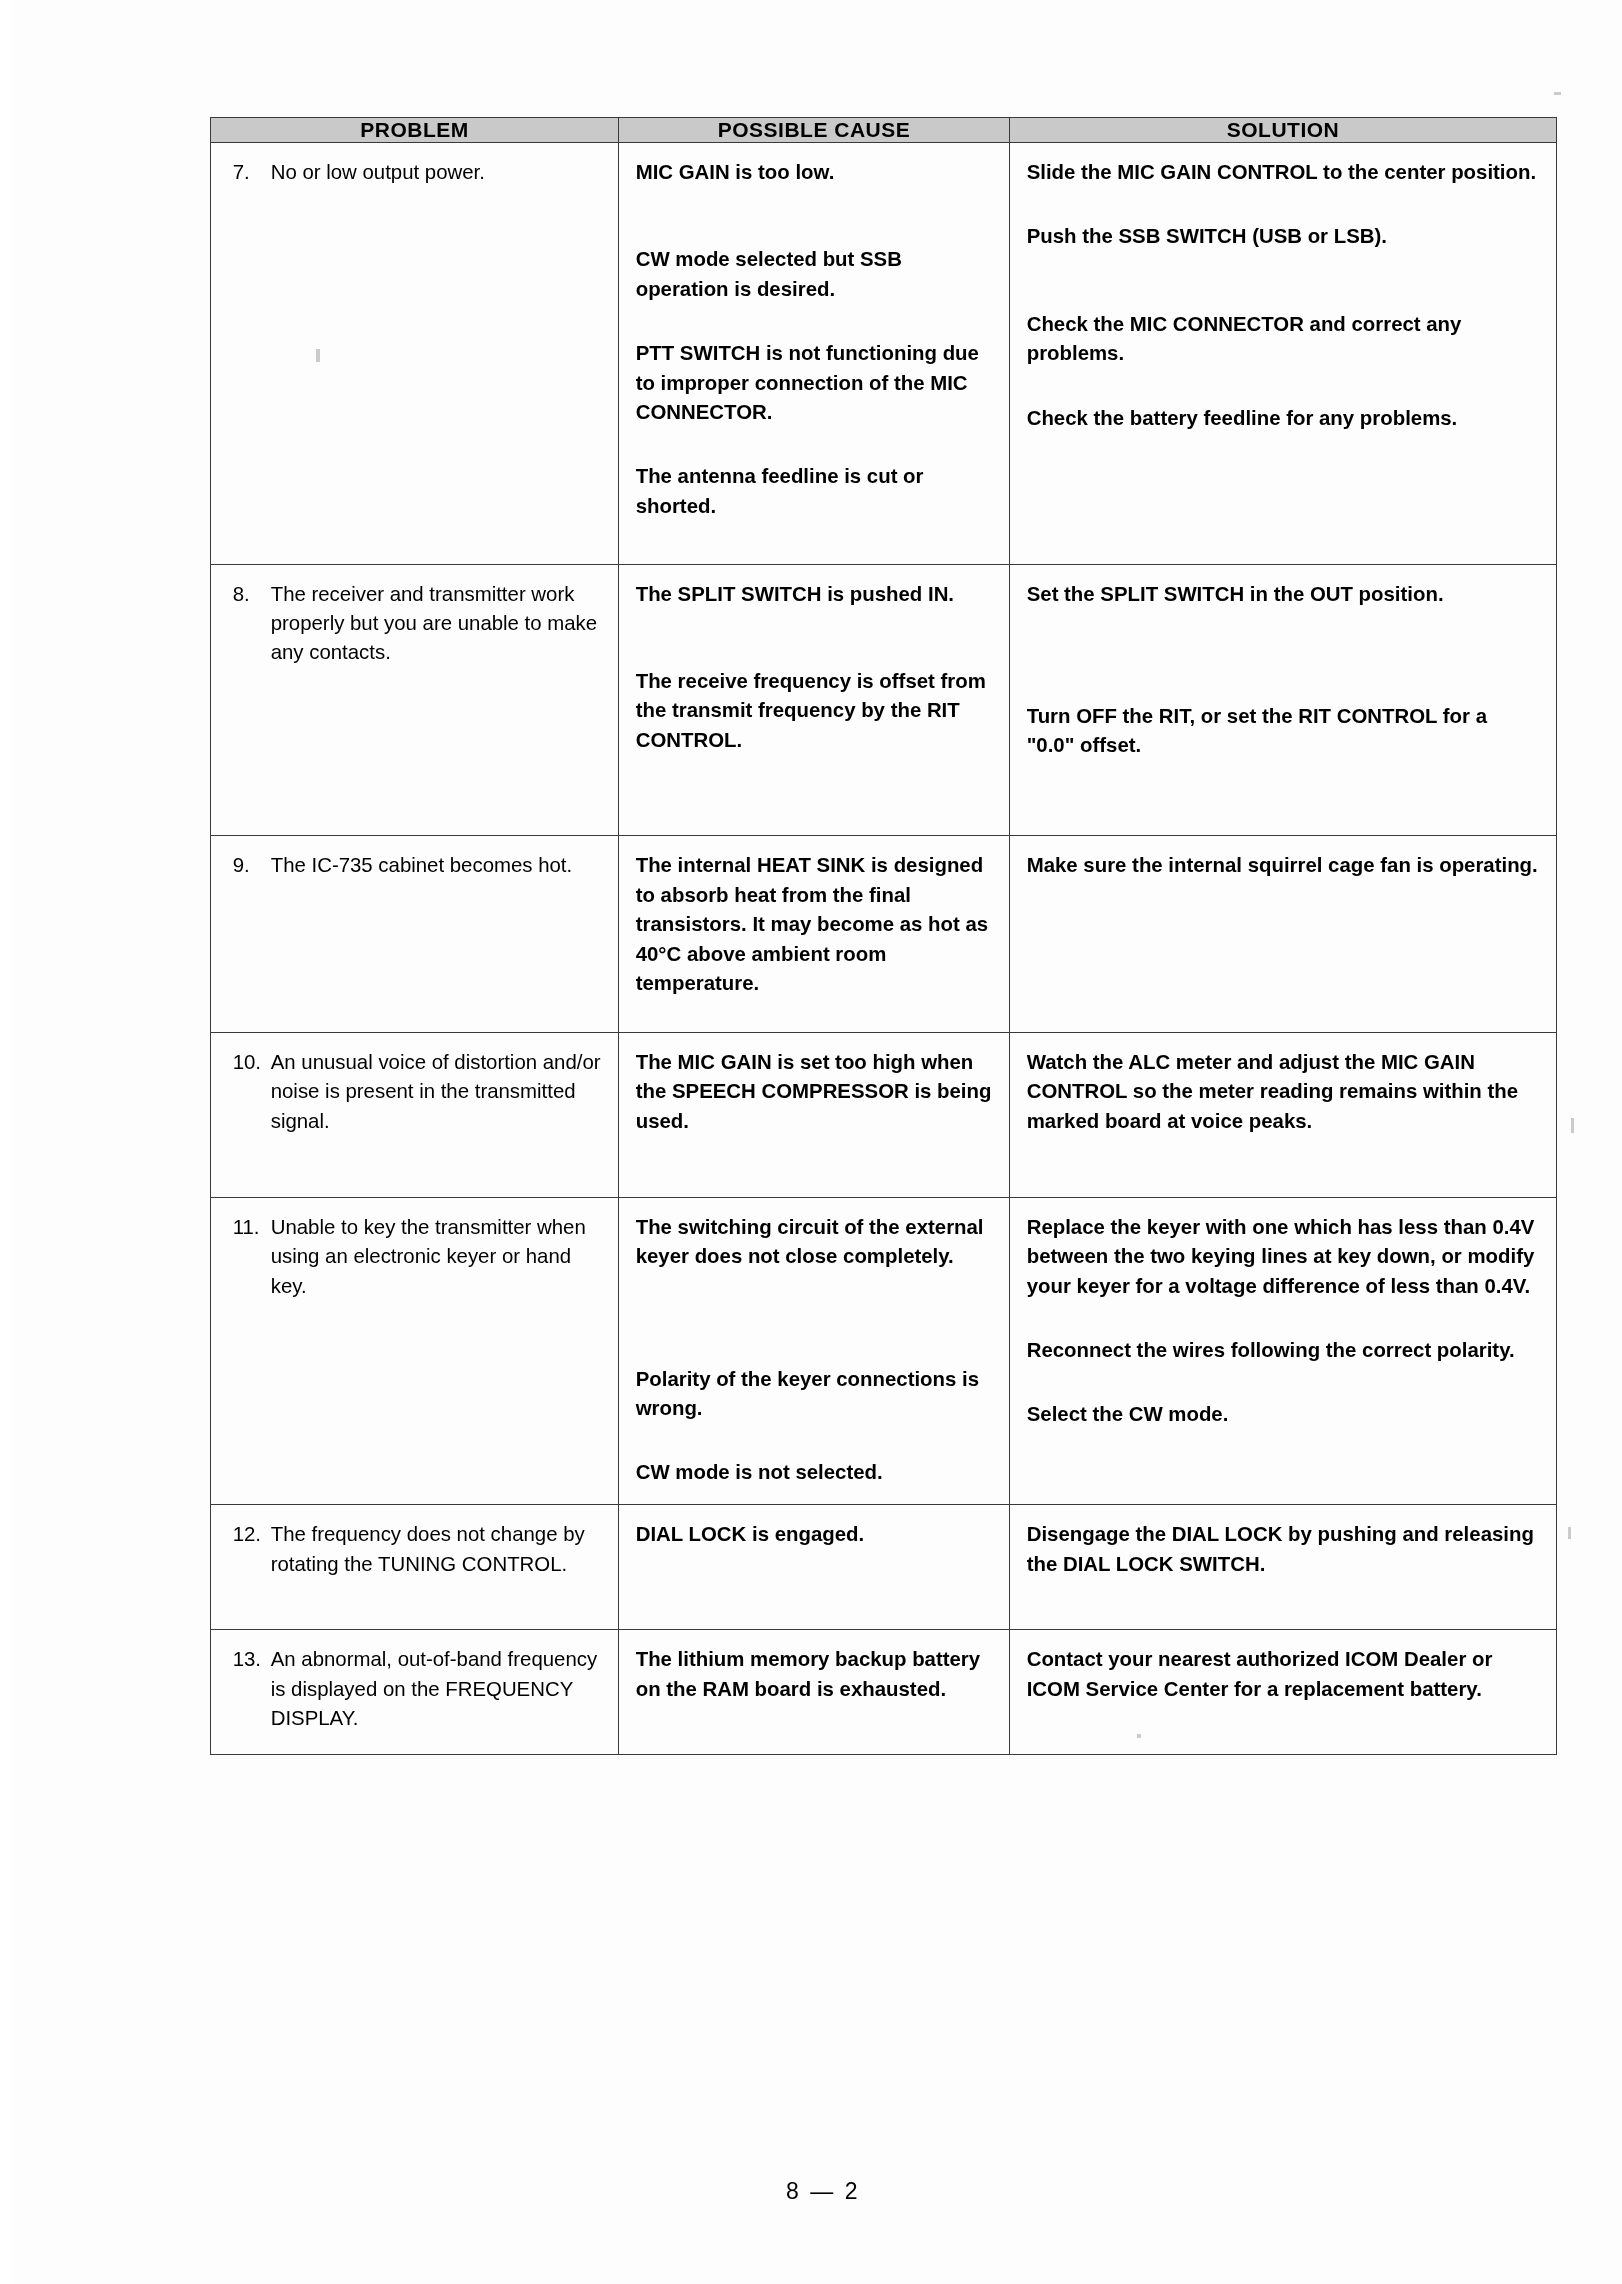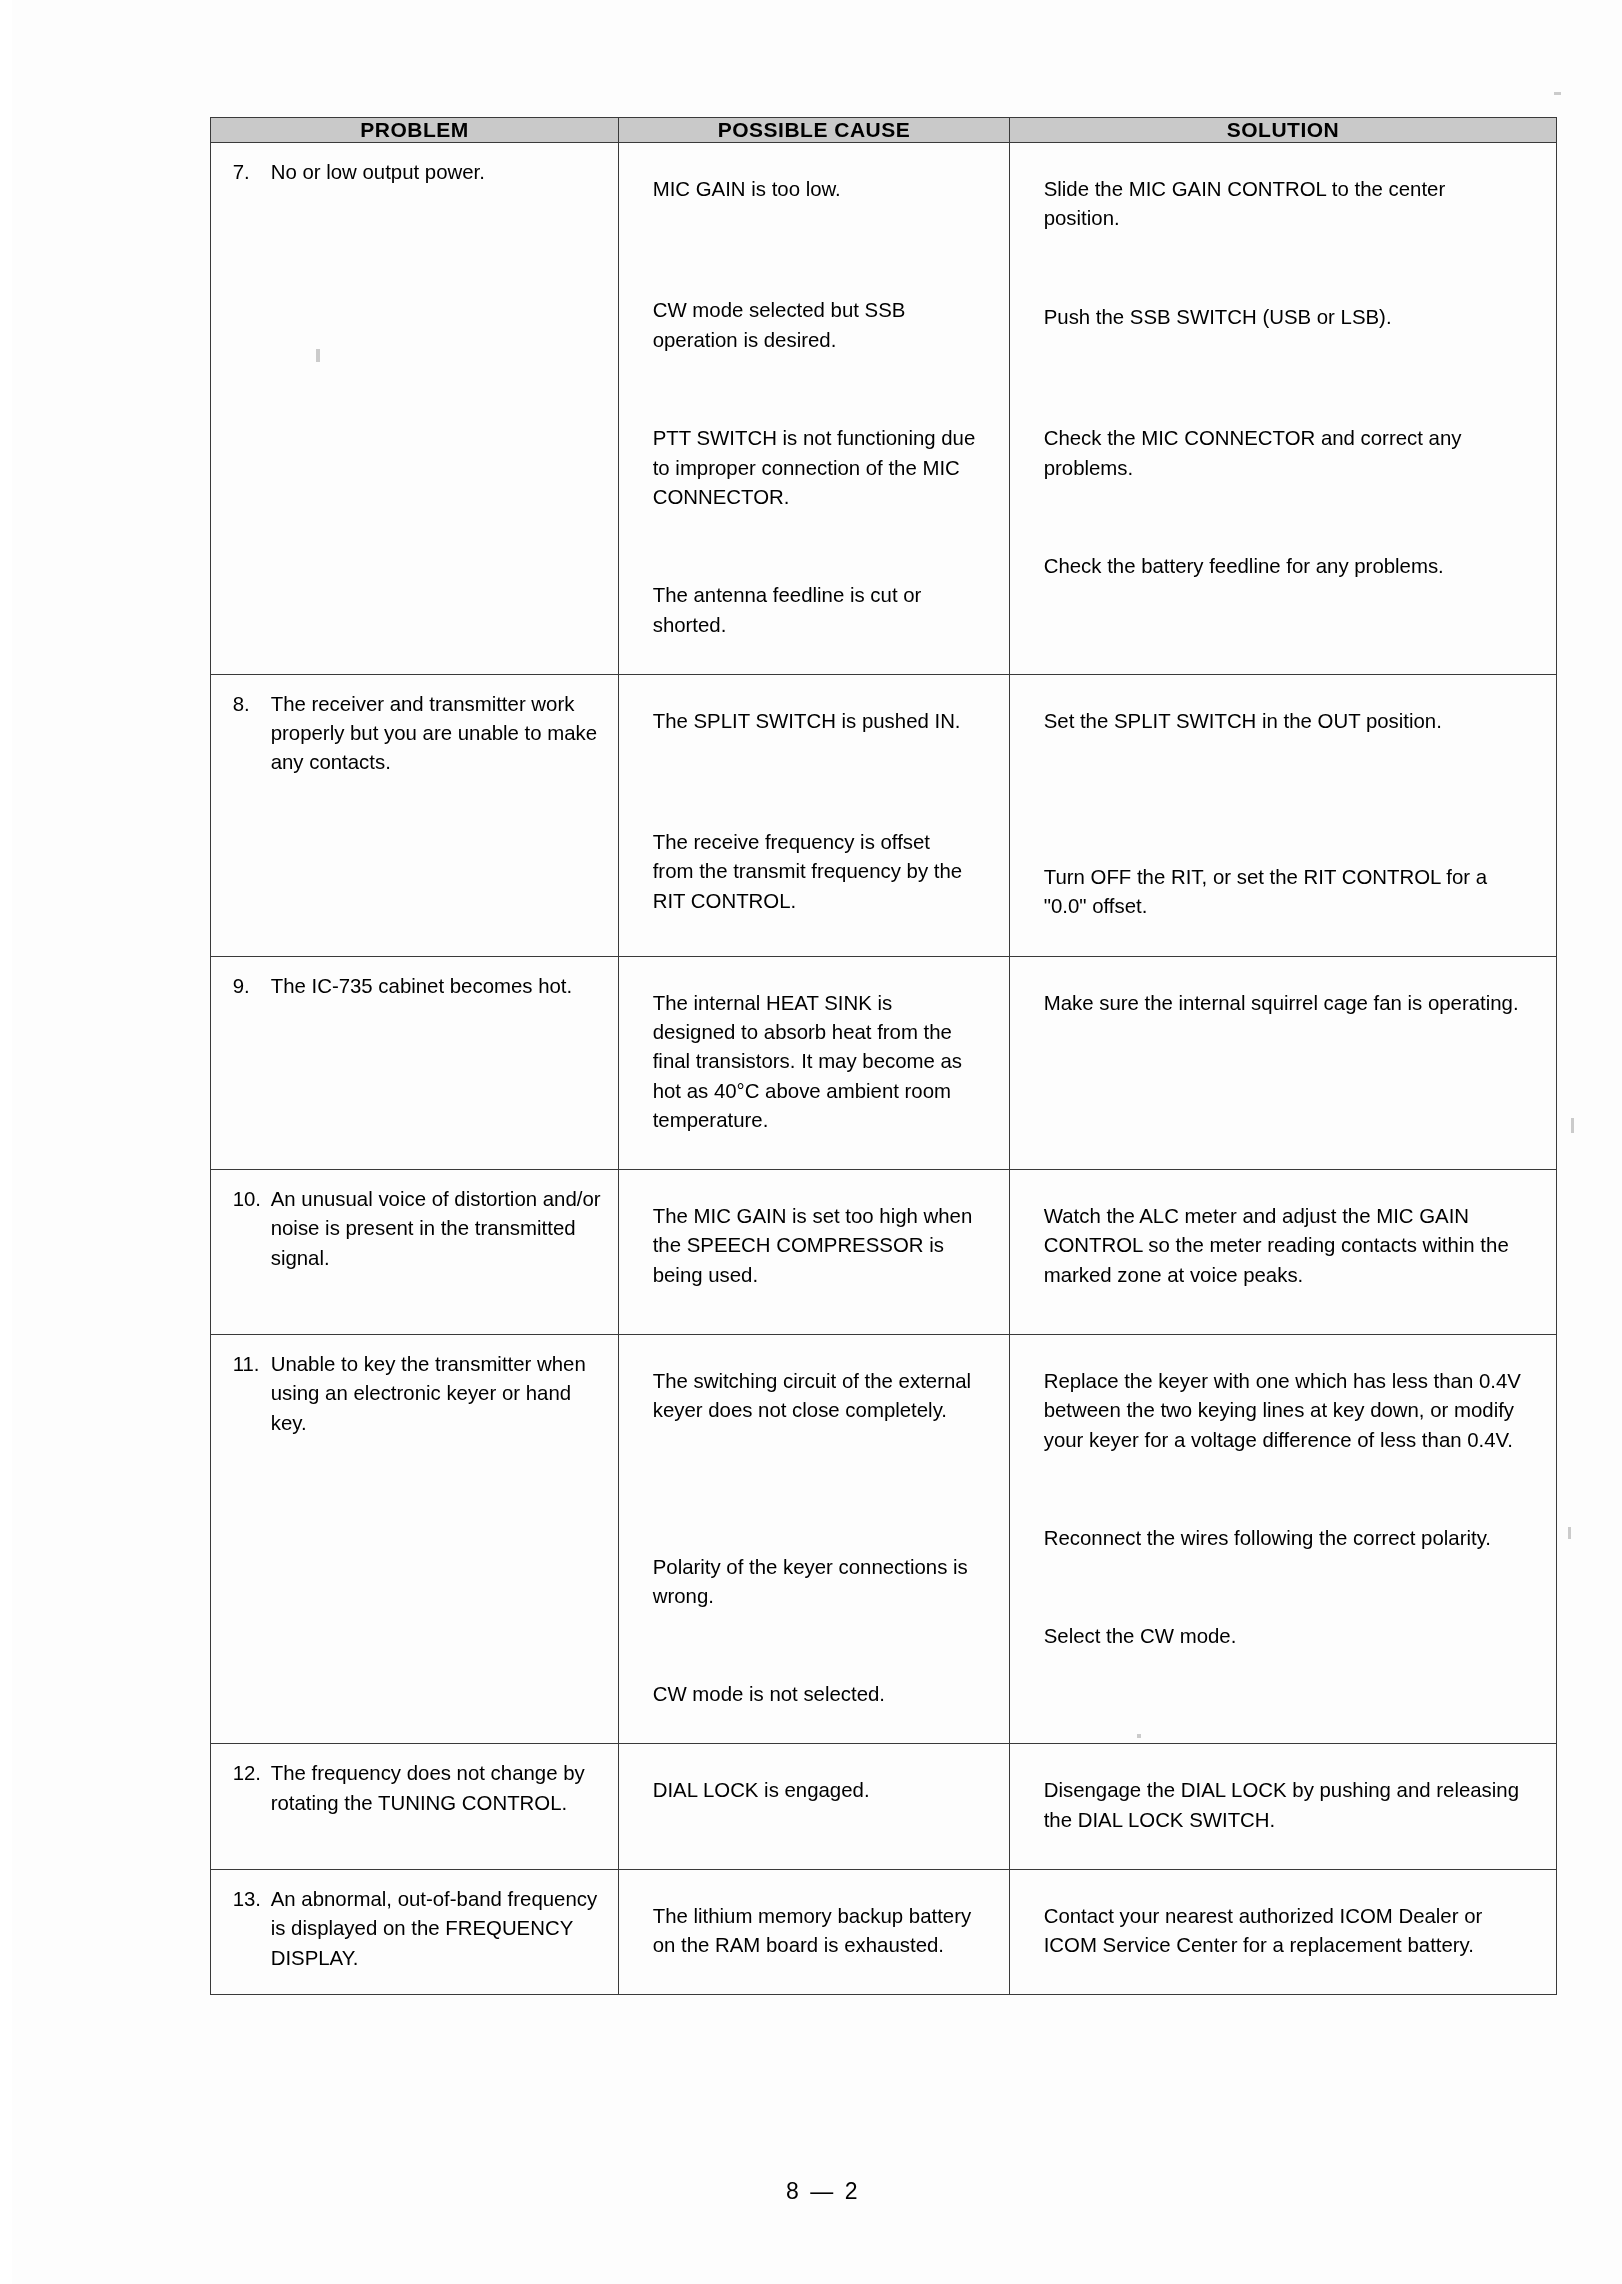--- a/index.html
+++ b/index.html
@@ -72,21 +72,21 @@
     flex: 0 0 auto;
     min-width: 38px;
     text-align: left;
     padding-left: 5px;
   }
   .problem-text {
     flex: 1 1 auto;
   }
 
   
-  .blocks > .blk { margin: 17px; }
+  .blocks > .blk { margin: 0; font-weight: bold; }
 
   
   .gap-sm { height: 35px; }
   .gap-lg { height: 58px; }
 
   
   .r7  .cell-inner { min-height: 389px; }
   .r8  .cell-inner { min-height: 239px; }
   .r9  .cell-inner { min-height: 164px; }
   .r10 .cell-inner { min-height: 132px; }
@@ -227,21 +227,21 @@
             </div>
           </div>
         </td>
         <td>
           <div class="cell-inner blocks">
             <p class="blk">The MIC GAIN is set too high when the SPEECH COMPRESSOR is being used.</p>
           </div>
         </td>
         <td>
           <div class="cell-inner blocks">
-            <p class="blk">Watch the ALC meter and adjust the MIC GAIN CONTROL so the meter reading contacts within the marked zone at voice peaks.</p>
+            <p class="blk">Watch the ALC meter and adjust the MIC GAIN CONTROL so the meter reading remains within the marked board at voice peaks.</p>
           </div>
         </td>
       </tr>
 
       <tr class="r11">
         <td>
           <div class="cell-inner">
             <div class="problem-line">
               <span class="problem-num">11.</span>
               <span class="problem-text">Unable to key the transmitter when using an electronic keyer or hand key.</span>

